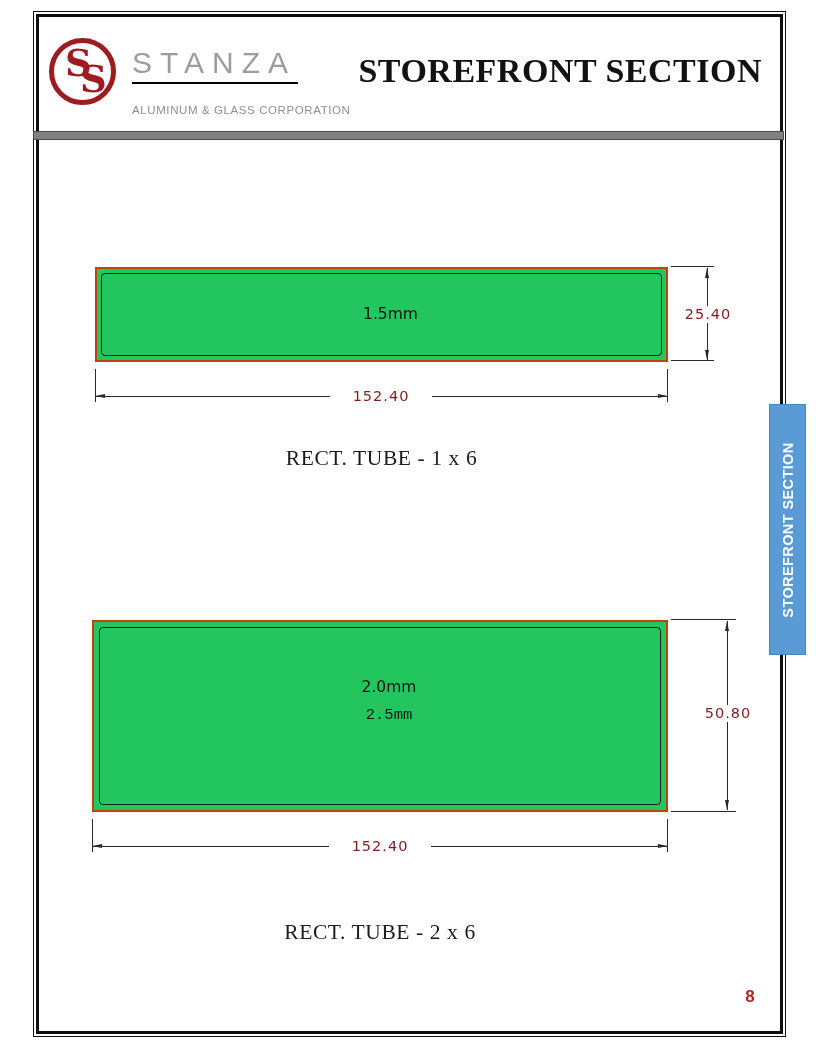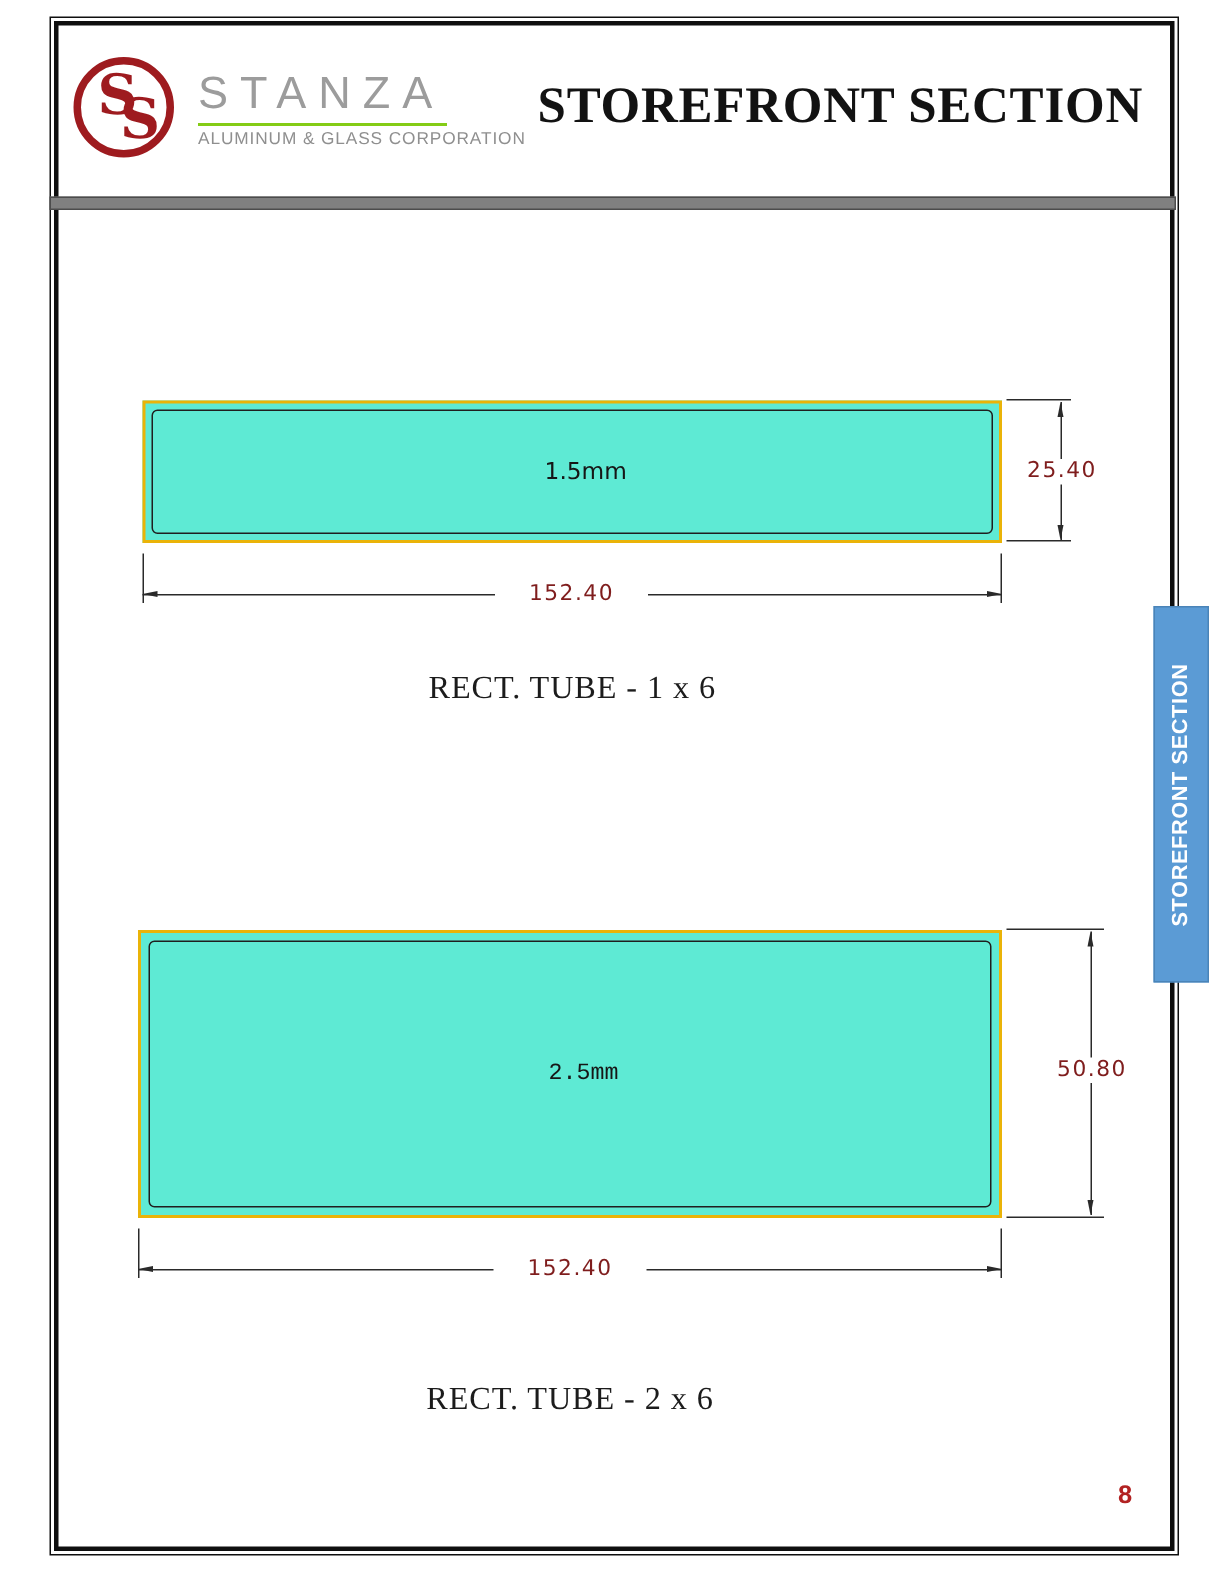--- a/index.html
+++ b/index.html
@@ -24,39 +24,39 @@
   .logo-s {
     position: absolute; color: #9e1b1f; font-family: "DejaVu Serif", serif;
     font-weight: 700; font-size: 37px; line-height: 1;
   }
   .logo-s1 { left: 11px; top: 2px; }
   .logo-s2 { left: 26px; top: 18px; }
   .brand-block { position: absolute; left: 132px; top: 46px; }
   .brand-name {
     display: inline-block; color: #9c9c9c; font-size: 30px; line-height: 1.1;
     letter-spacing: 8px; font-weight: 400;
-    border-bottom: 2px solid #84cc16; padding-bottom: 3px; padding-right: 2px;
+    border-bottom: 2px solid #000000; padding-bottom: 3px; padding-right: 2px;
   }
   .brand-subtitle {
-    color: #8f8f8f; font-size: 11.5px; letter-spacing: 0.6px; margin-top: 3px;
+    color: #8f8f8f; font-size: 11.5px; letter-spacing: 0.6px; margin-top: 20px;
   }
   .page-title {
     position: absolute; left: 320px; top: 52px; width: 442px;
     text-align: right; white-space: nowrap;
     font-family: "Liberation Serif", serif; font-weight: 700;
     font-size: 34px; letter-spacing: 0.5px; color: #121212;
   }
   .header-divider {
     position: absolute; left: 33px; top: 131px; width: 751px; height: 9px;
     background: #808080; border: 1.5px solid #4c4c4c;
   }
 
   
   .tube-outer {
-    position: absolute; border: 2px solid #eab308; background: #5eead4;
+    position: absolute; border: 2px solid #c2410c; background: #22c55e;
   }
   .tube-inner {
     position: absolute; left: 4px; top: 4px; right: 4px; bottom: 4px;
     border: 1.3px solid #1f1f1f; border-radius: 4px;
   }
   .thickness-label {
     position: absolute; left: 0; right: 0; text-align: center;
     font-family: "DejaVu Sans", sans-serif; font-size: 15.5px; color: #161616;
     transform: translateX(9px);
   }
@@ -140,20 +140,21 @@
     <div class="arr arr-right" style="left:658px; top:393.5px;"></div>
     <div class="dim-text" style="left:330px; top:388px; width:102px;">152.40</div>
   </div>
 
   <div class="figure-caption" style="left:95px; top:446px; width:573px;">RECT. TUBE - 1 x 6</div>
 </div>
 
 <div>
   <div class="tube-outer" style="left:92px; top:620px; width:576px; height:192px;">
     <div class="tube-inner" style="left:5px; top:5px; right:5px; bottom:5px;"></div>
+    <div class="thickness-label" style="top:56px;">2.0mm</div>
     <div class="thickness-label" style="top:84px;font-family:Liberation Mono, monospace;">2.5mm</div>
   </div>
 
   <div>
     <div class="dline h-line" style="left:671px; top:619px; width:65px;"></div>
     <div class="dline h-line" style="left:671px; top:810.5px; width:65px;"></div>
     <div class="dline v-line" style="left:727px; top:621px; height:189px;"></div>
     <div class="arr arr-up" style="left:725px; top:621px;"></div>
     <div class="arr arr-down" style="left:725px; top:800px;"></div>
     <div class="dim-text" style="left:697px; top:705px; width:62px;">50.80</div>

